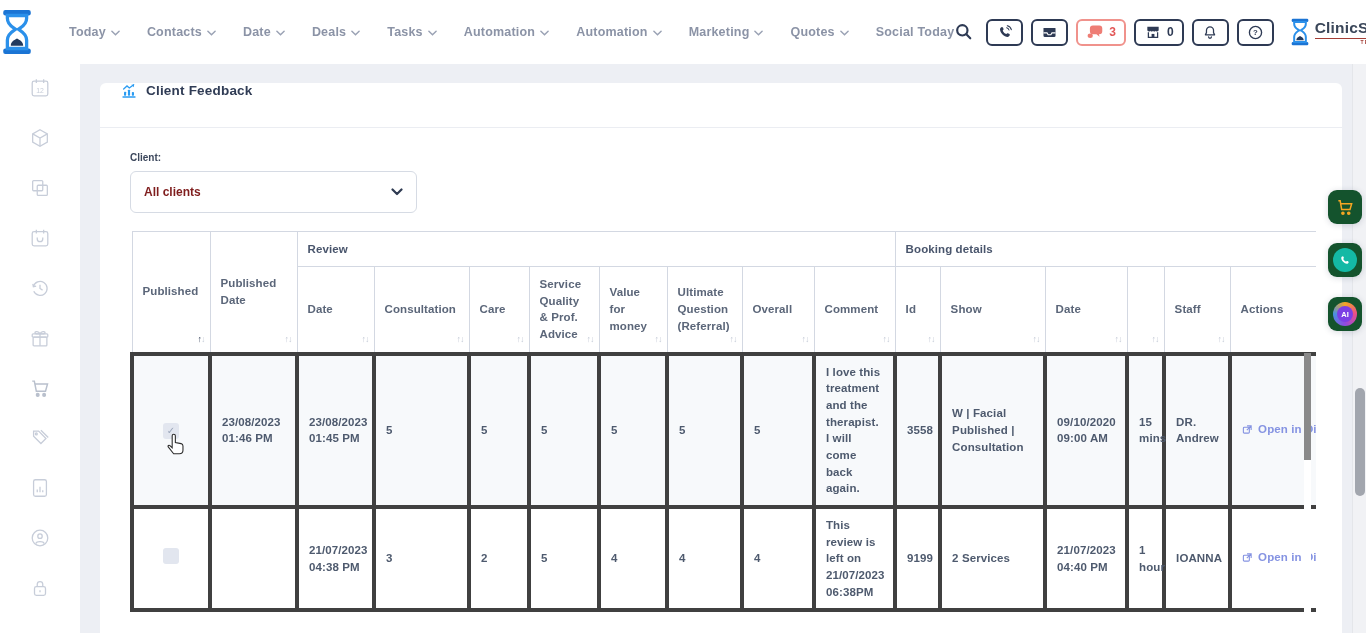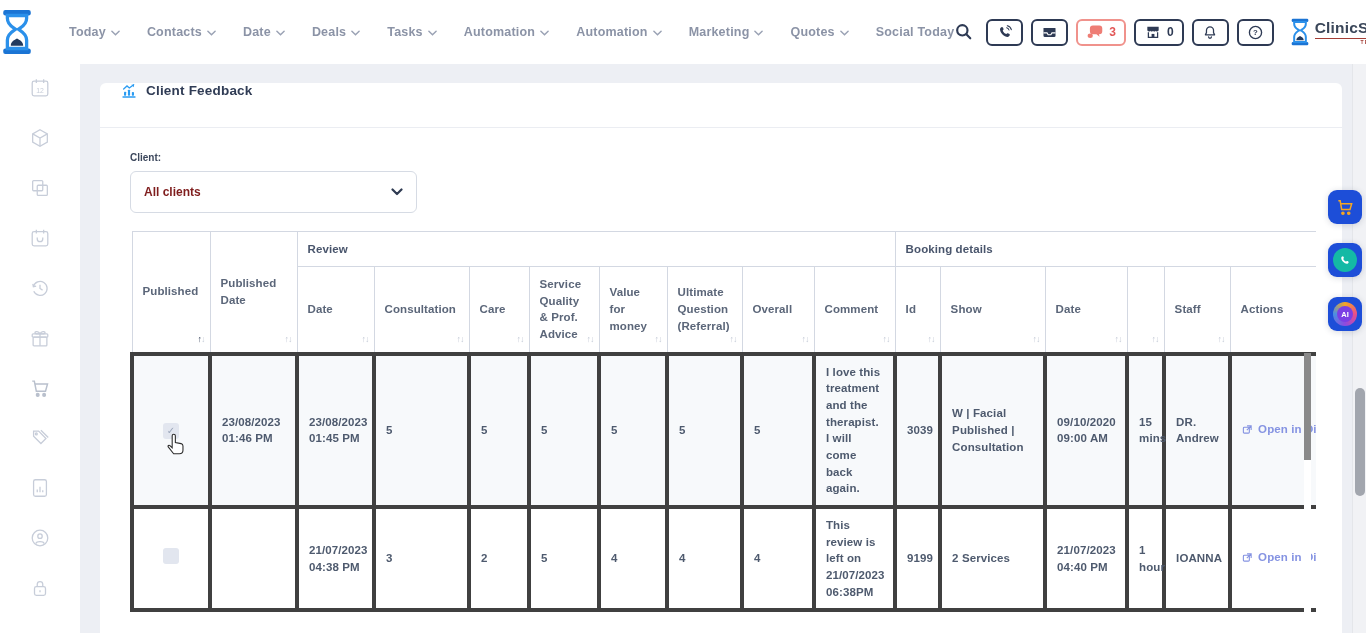--- a/index.html
+++ b/index.html
@@ -83,21 +83,21 @@
 
   
   .tbl-scroll-track { position:absolute; top:122px; right:5px; bottom:0; width:7px; background:#fff; }
   .tbl-scroll-thumb { position:absolute; top:0; left:0; width:7px; height:107px; background:#8a8a8a; }
 
   
   .page-scrollbar { position:fixed; top:64px; right:0; bottom:0; width:14px; background:#f1f2f5;
     border-left:1px solid #e4e6ea; z-index:25; }
   .page-scroll-thumb { position:absolute; top:324px; left:2px; width:10px; height:108px;
     background:#a2a6ae; border-radius:6px; }
-  .float-stack { position:fixed; right:4px; z-index:30; width:34px; height:34px; background:#1d4ed8;
+  .float-stack { position:fixed; right:4px; z-index:30; width:34px; height:34px; background:#14532d;
     border-radius:9px; box-shadow:0 1px 6px rgba(40,50,80,.18); display:flex; align-items:center;
     justify-content:center; cursor:pointer; }
   .fb-cart { top:190px; } .fb-phone { top:243px; } .fb-ai { top:297px; }
   .phone-circle { width:24px; height:24px; border-radius:50%; background:#14b9a5; display:flex;
     align-items:center; justify-content:center; }
   .ai-blob { width:24px; height:24px; border-radius:50%;
     background:conic-gradient(#f5a623,#e94e8a,#8e4ae0,#4a90e2,#f5a623); display:flex; align-items:center;
     justify-content:center; }
   .ai-core { width:16px; height:16px; border-radius:50%; background:#7b3fe4; color:#fff; font-size:7.5px;
     font-weight:700; display:flex; align-items:center; justify-content:center; }
@@ -402,21 +402,21 @@
             </td>
             <td>23/08/2023 01:46 PM</td>
             <td>23/08/2023 01:45 PM</td>
             <td>5</td>
             <td>5</td>
             <td>5</td>
             <td>5</td>
             <td>5</td>
             <td>5</td>
             <td>I love this treatment and the therapist. I will come back again.</td>
-            <td>3039</td>
+            <td>3558</td>
             <td>W | Facial Published | Consultation</td>
             <td>09/10/2020 09:00 AM</td>
             <td>15 mins</td>
             <td>DR. Andrew</td>
             <td>
               <a class="openlink">
                 <svg width="11" height="11" viewBox="0 0 24 24" fill="none" stroke="#8593e2" stroke-width="2.4">
                       <rect x="3" y="7" width="13" height="13" rx="2"></rect>
                       <path d="M11 4h9v9M20 4l-9.5 9.5"></path>
                     </svg>

